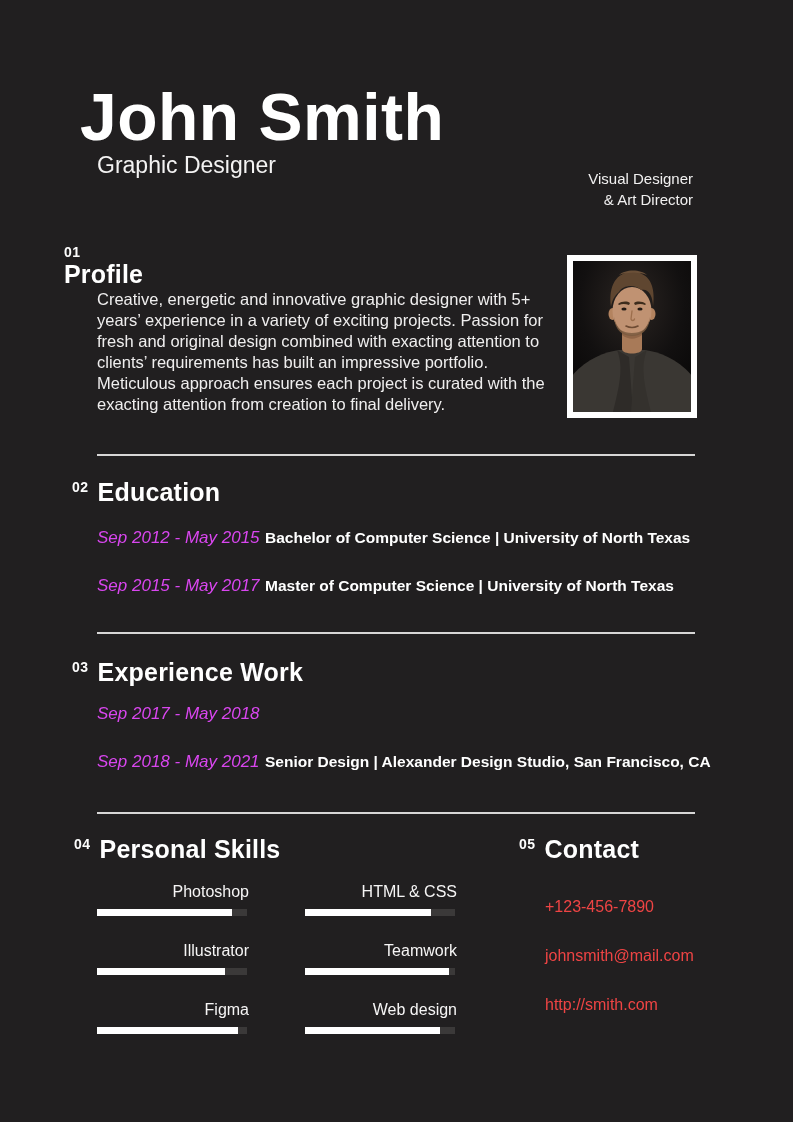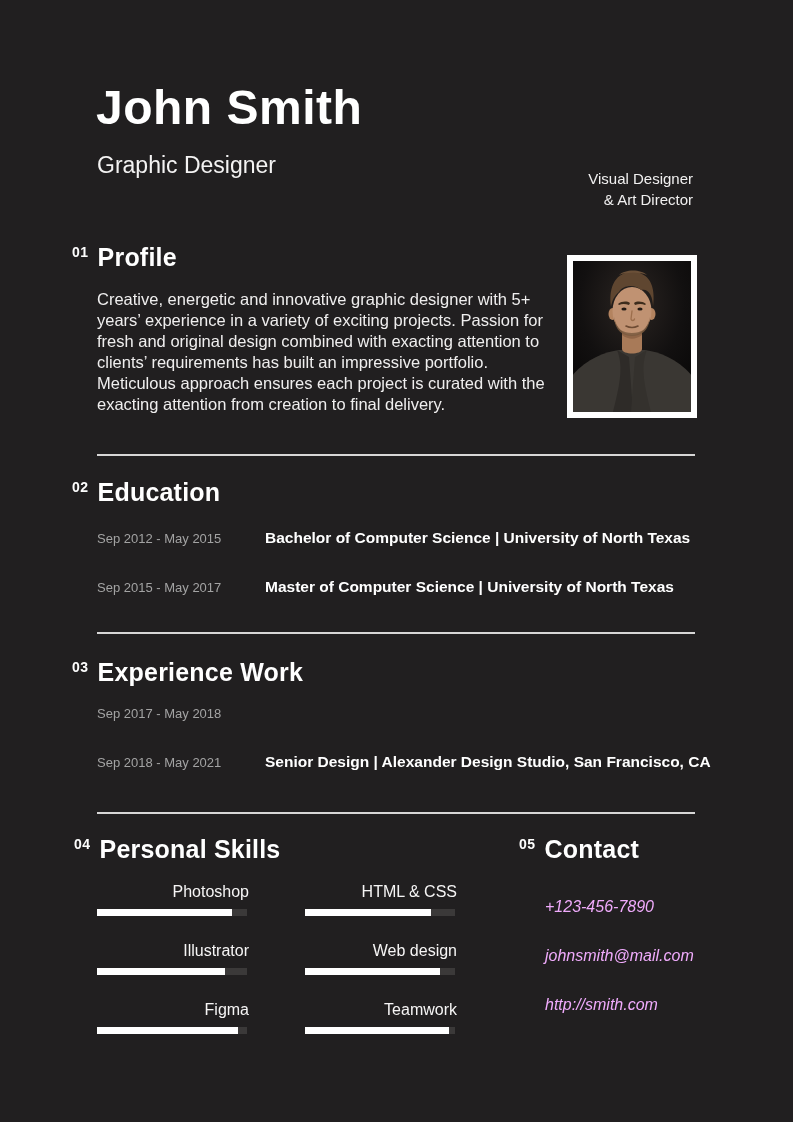--- a/index.html
+++ b/index.html
@@ -8,22 +8,22 @@
     background: #211f20;
     font-family: "Liberation Sans", "DejaVu Sans", sans-serif;
     color: #ffffff;
     position: relative;
     overflow: hidden;
   }
   .page { position: absolute; inset: 0; }
 
   
   .name {
-    position: absolute; left: 96px; top: 84px;
-    font-size: 48px; font-weight: 800; letter-spacing: .5px;
+    position: absolute; left: 80px; top: 84px;
+    font-size: 66px; font-weight: 800; letter-spacing: .5px;
     line-height: 1; color: #ffffff;
   }
   .role {
     position: absolute; left: 97px; top: 152px;
     font-size: 23px; font-weight: 400; color: #f4f3f3;
   }
   .tagline {
     position: absolute; right: 100px; top: 168px;
     text-align: right; font-size: 15px; line-height: 21px;
     color: #f1f0f0; font-weight: 400;
@@ -52,52 +52,52 @@
 
   .divider {
     position: absolute; left: 97px; width: 598px; height: 2px;
     background: #d7d6d6;
   }
 
   
   .rows { position: absolute; left: 97px; }
   .t-row { display: flex; align-items: baseline; margin-bottom: 29px; }
   .t-period {
-    flex: 0 0 168px; font-size: 13px; color: #a3a3a3; font-weight: 400;
-    line-height: 19px; white-space: nowrap;
+    flex: 0 0 168px; font-size: 17px; color: #d946ef; font-weight: 400;
+    line-height: 19px; white-space: nowrap; font-style: italic;
   }
   .t-detail {
     font-size: 15.5px; font-weight: 700; color: #ffffff; line-height: 19px;
     white-space: nowrap;
   }
 
   
   .skills-col { position: absolute; top: 882px; width: 152px; }
   .skill { margin-bottom: 25px; }
   .skill-label { font-size: 16px; color: #f6f5f5; margin: 0 0 8px 3px; line-height: 19px; text-align: right; }
   .skill-track { width: 150px; height: 7px; background: #3b3939; overflow: hidden; }
   .skill-fill { height: 100%; background: #ffffff; width: 0; }
 
   
   .contact-items { position: absolute; left: 545px; top: 897px; }
-  .contact-item { font-size: 16px; color: #f0abfc; line-height: 19px; margin-bottom: 30px; font-style: italic; }
+  .contact-item { font-size: 16px; color: #ef4444; line-height: 19px; margin-bottom: 30px; }
 </style>
 </head>
 <body>
 
 <div class="page">
 
   <div class="name">John Smith</div>
   <div class="role">Graphic Designer</div>
   <div class="tagline">
     <div>Visual Designer</div>
     <div>&amp; Art Director</div>
   </div>
 
-  <div class="section-head" style="left:72px; top:243px;">
+  <div class="section-head" style="left:64px; top:243px;flex-direction:column;">
     <span class="section-num">01</span>
     <span class="section-title">Profile</span>
   </div>
   <div class="profile-body">Creative, energetic and innovative graphic designer with 5+ years’ experience in a variety of exciting projects. Passion for fresh and original design combined with exacting attention to clients’ requirements has built an impressive portfolio. Meticulous approach ensures each project is curated with the exacting attention from creation to final delivery.</div>
 
   <div class="photo">
     <svg viewBox="0 0 118 151" aria-hidden="true">
       <defs>
         <radialGradient id="bgGrad" cx="50%" cy="28%" r="80%">
           <stop offset="0%" stop-color="#2b2522"></stop>
@@ -197,29 +197,29 @@
   </div>
 
   <div class="skills-col" style="left:305px;">
     <div class="skill">
       <div class="skill-label">HTML &amp; CSS</div>
       <div class="skill-track">
         <div class="skill-fill" style="width: 84%;"></div>
       </div>
     </div>
     <div class="skill">
+      <div class="skill-label">Teamwork</div>
+      <div class="skill-track">
+        <div class="skill-fill" style="width: 96%;"></div>
+      </div>
+    </div>
+    <div class="skill">
       <div class="skill-label">Web design</div>
       <div class="skill-track">
         <div class="skill-fill" style="width: 90%;"></div>
-      </div>
-    </div>
-    <div class="skill">
-      <div class="skill-label">Teamwork</div>
-      <div class="skill-track">
-        <div class="skill-fill" style="width: 96%;"></div>
       </div>
     </div>
   </div>
 
   <div class="section-head" style="left:519px; top:835px;">
     <span class="section-num">05</span>
     <span class="section-title">Contact</span>
   </div>
   <div class="contact-items">
     <div class="contact-item">+123-456-7890</div>

